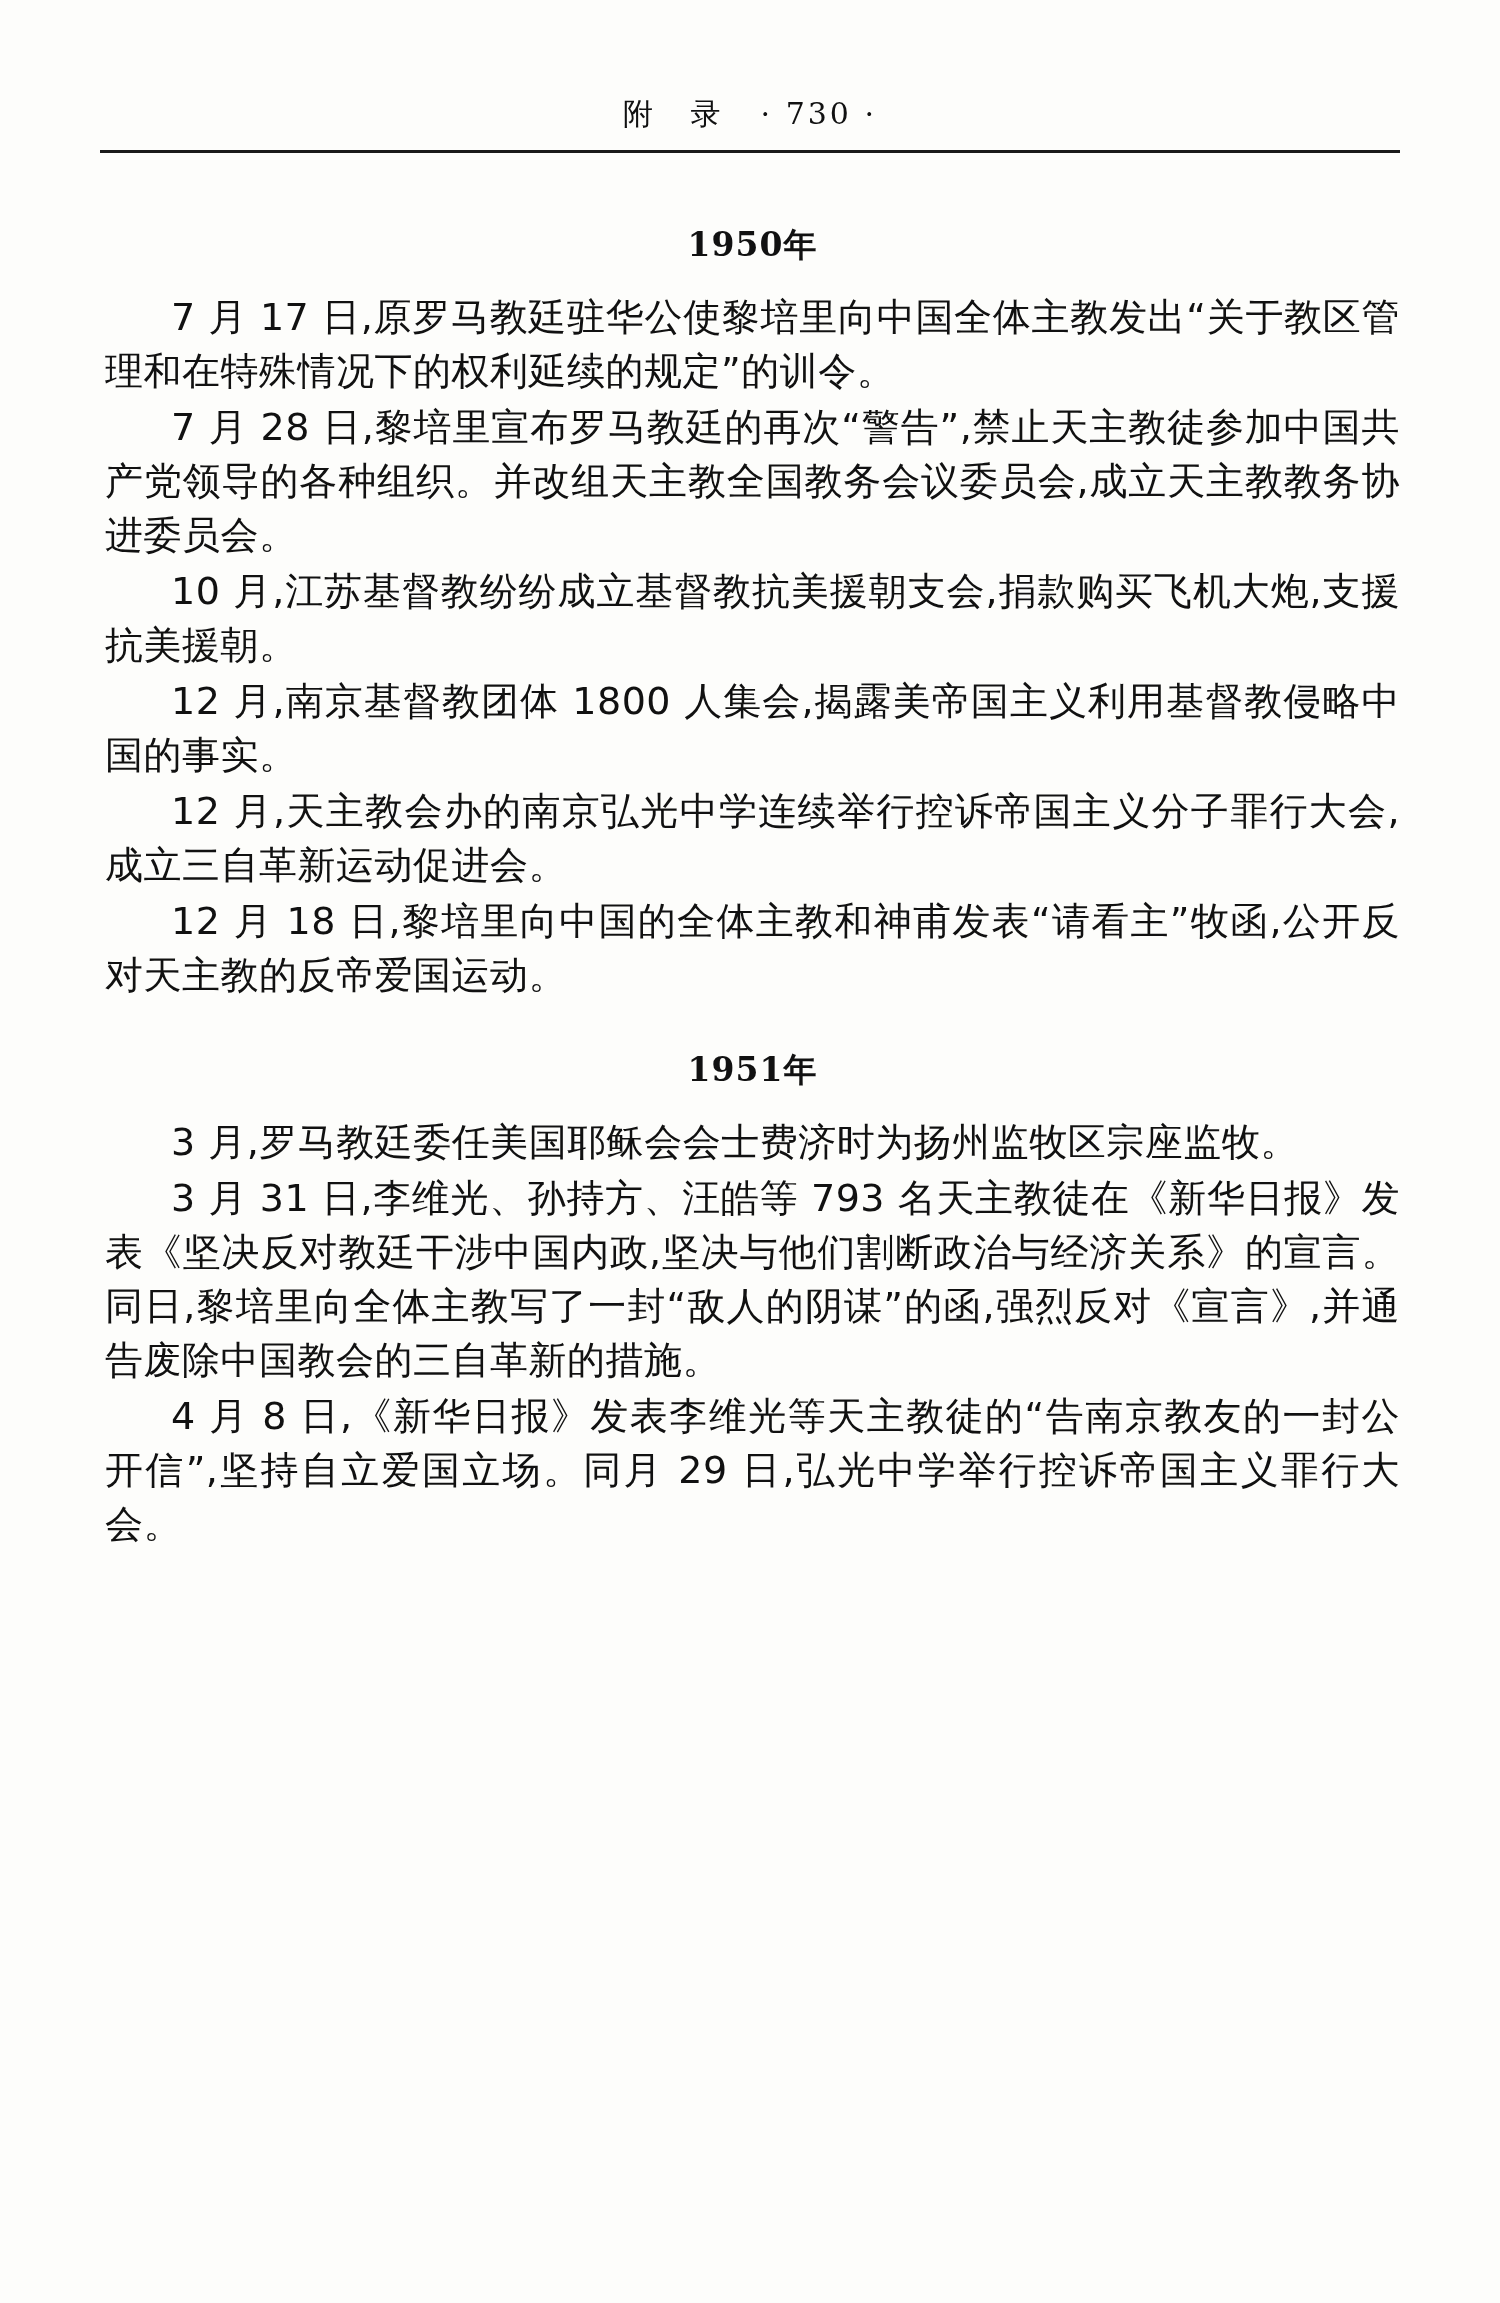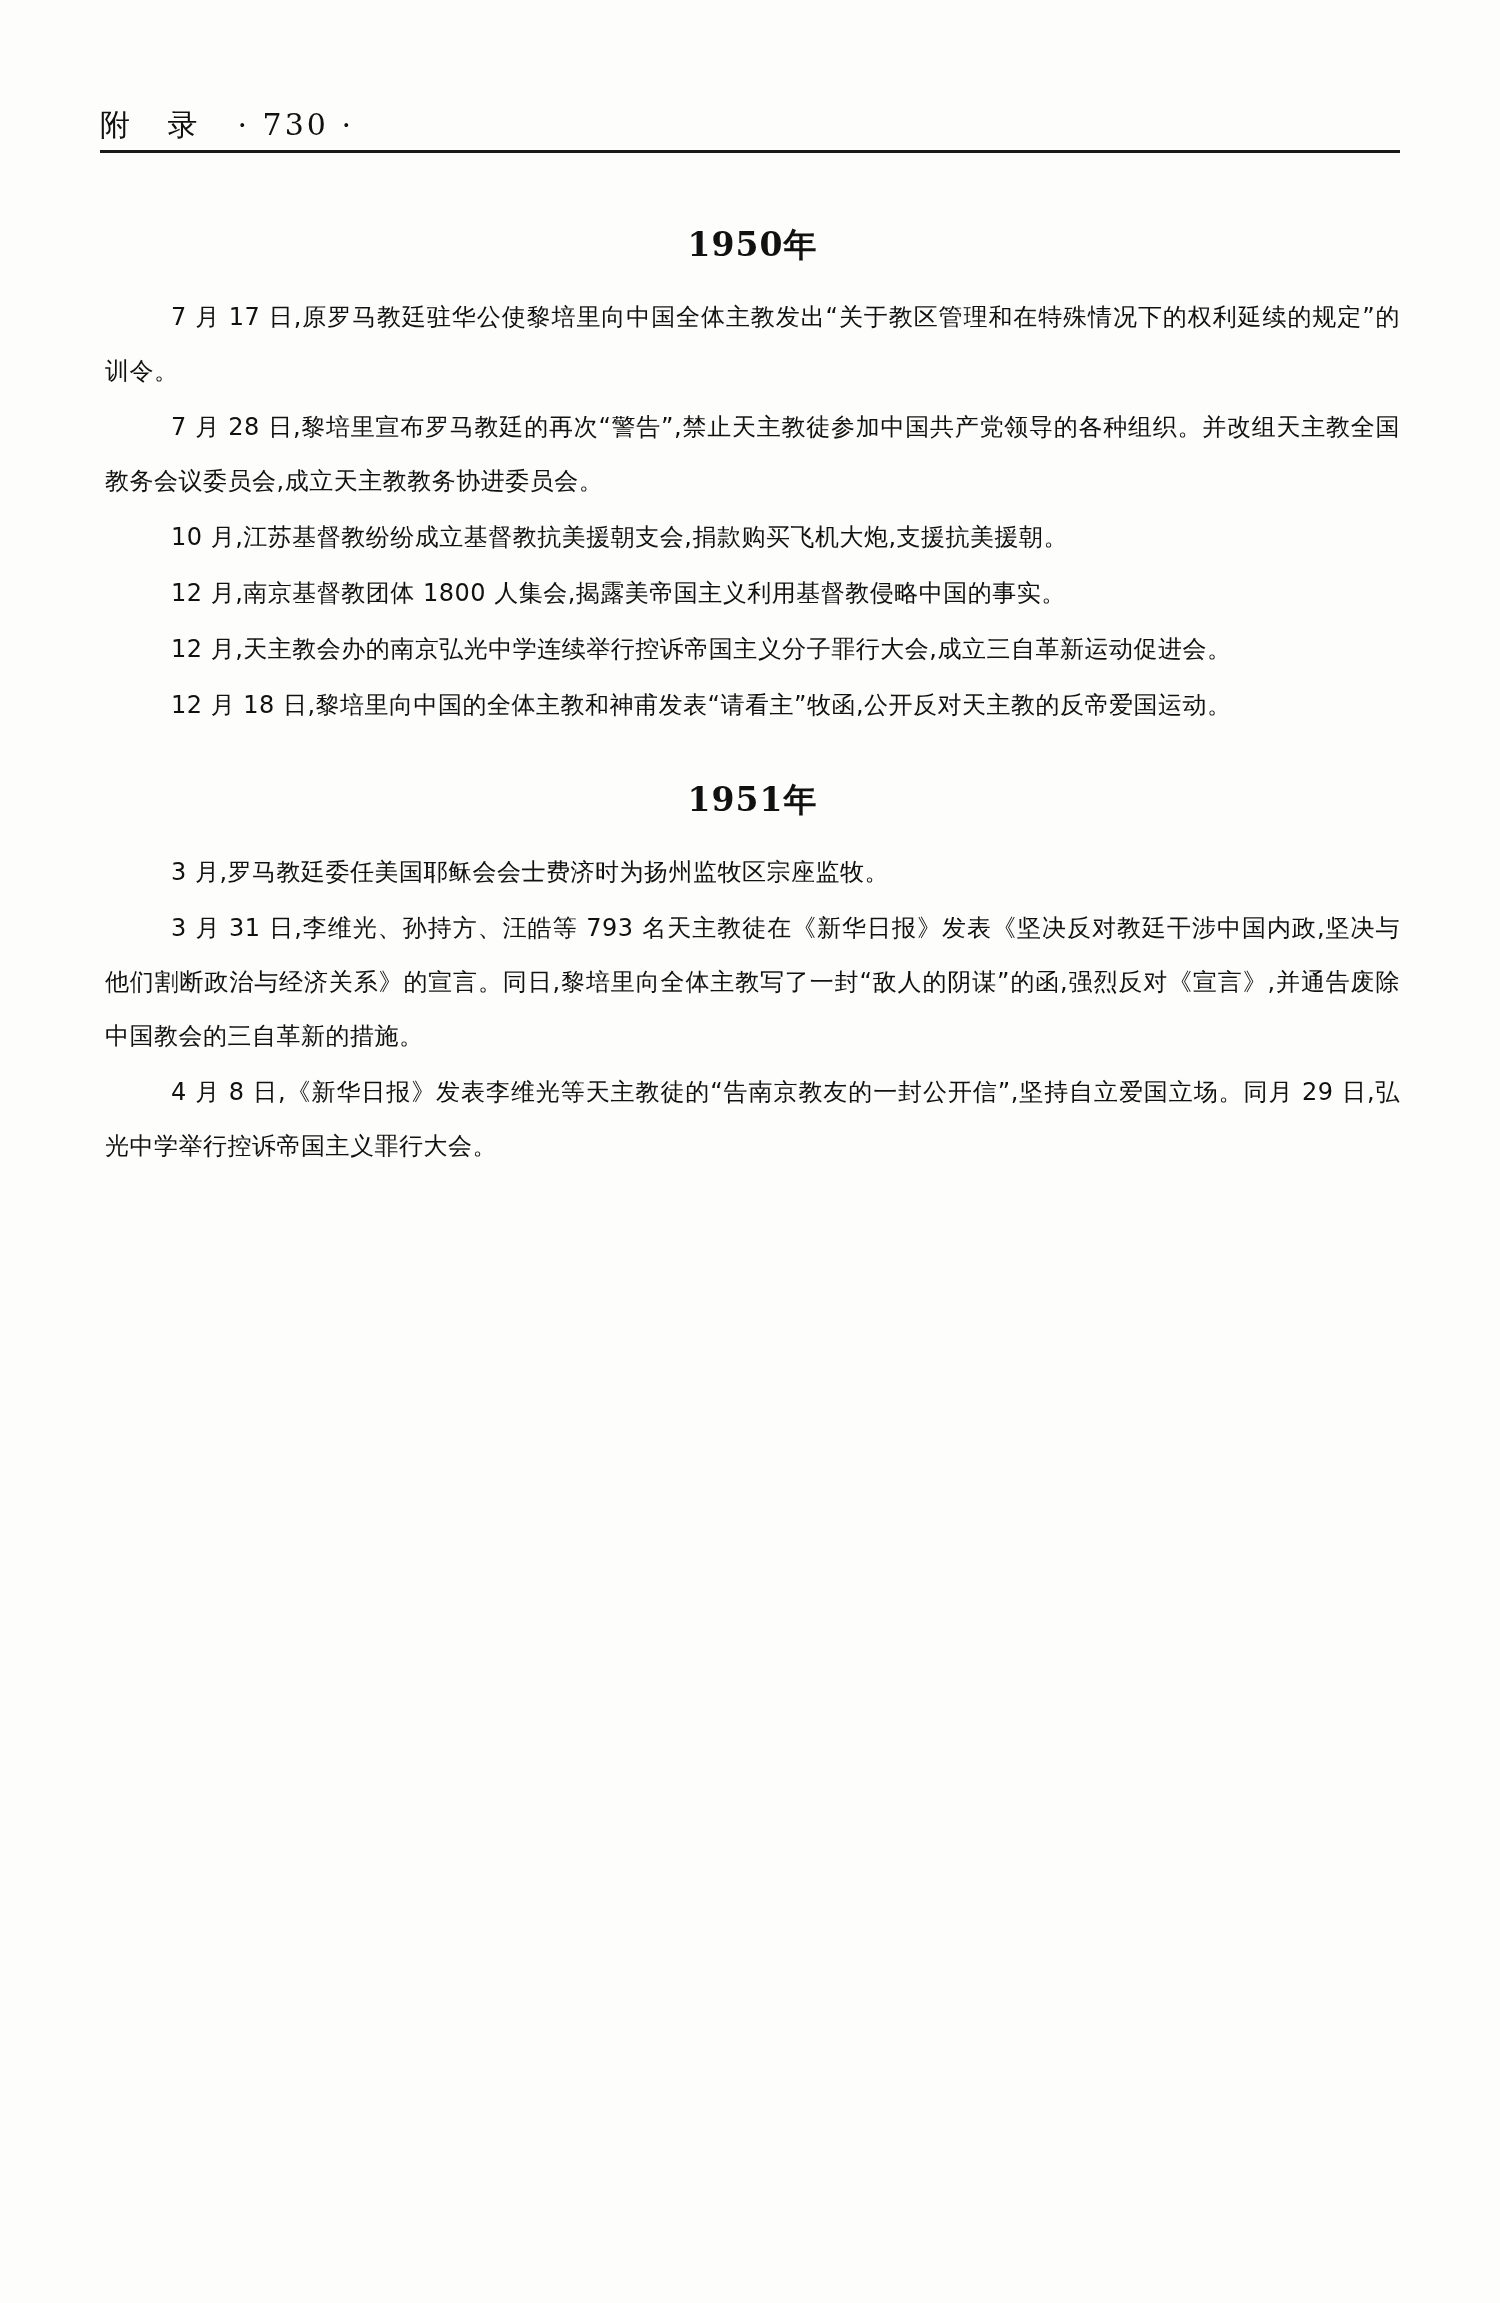--- a/index.html
+++ b/index.html
@@ -18,24 +18,24 @@
   .page {
     position: absolute;
     left: 0; top: 0;
     width: 1500px;
     height: 2303px;
     background: #fdfdfb;
   }
   .header {
     position: absolute;
     left: 100px;
-    top: 105px;
+    top: 94px;
     width: 1300px;
     display: flex;
-    justify-content: flex-start;
+    justify-content: center;
     align-items: baseline;
     font-size: 30px;
     letter-spacing: 2px;
   }
   .header .hdr-label {
     letter-spacing: 14px;
     font-weight: 500;
     margin-right: 26px;
   }
   .header .hdr-page {
@@ -63,21 +63,21 @@
     font-weight: bold;
     margin: 18px 0 22px 0;
     letter-spacing: 1px;
   }
   .year-heading .num {
     font-family: "DejaVu Serif", "Liberation Serif", serif;
     font-weight: bold;
     margin-top: 32px;
   }
   p.para {
-    font-size: 24px;
+    font-size: 38px;
     line-height: 54px;
     margin: 0 0 2px 0;
     text-indent: 66px;
     text-align: justify;
     text-justify: inter-character;
     letter-spacing: 0.5px;
     word-break: break-all;
   }
   .spacer-md { height: 26px; }
 </style>

